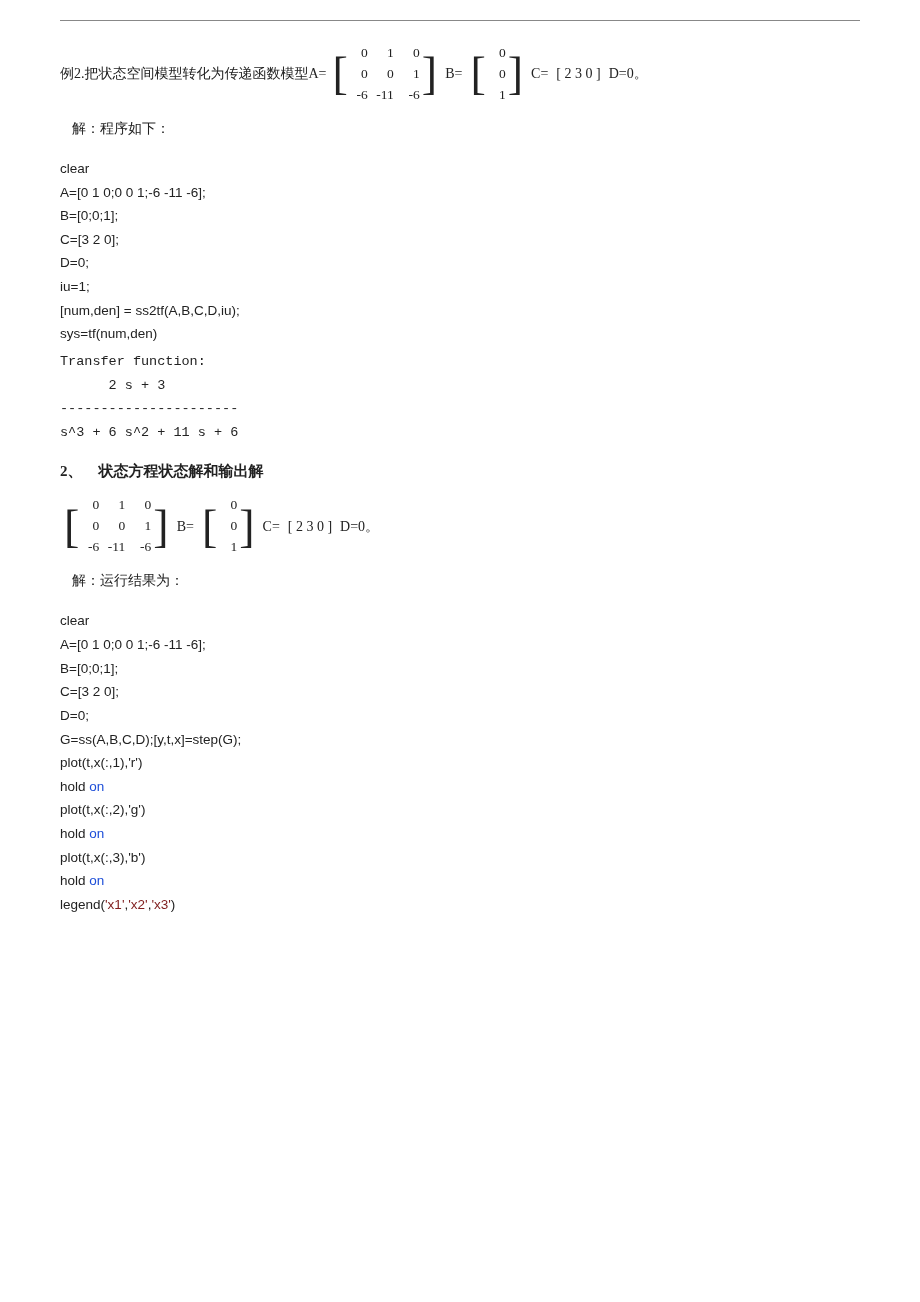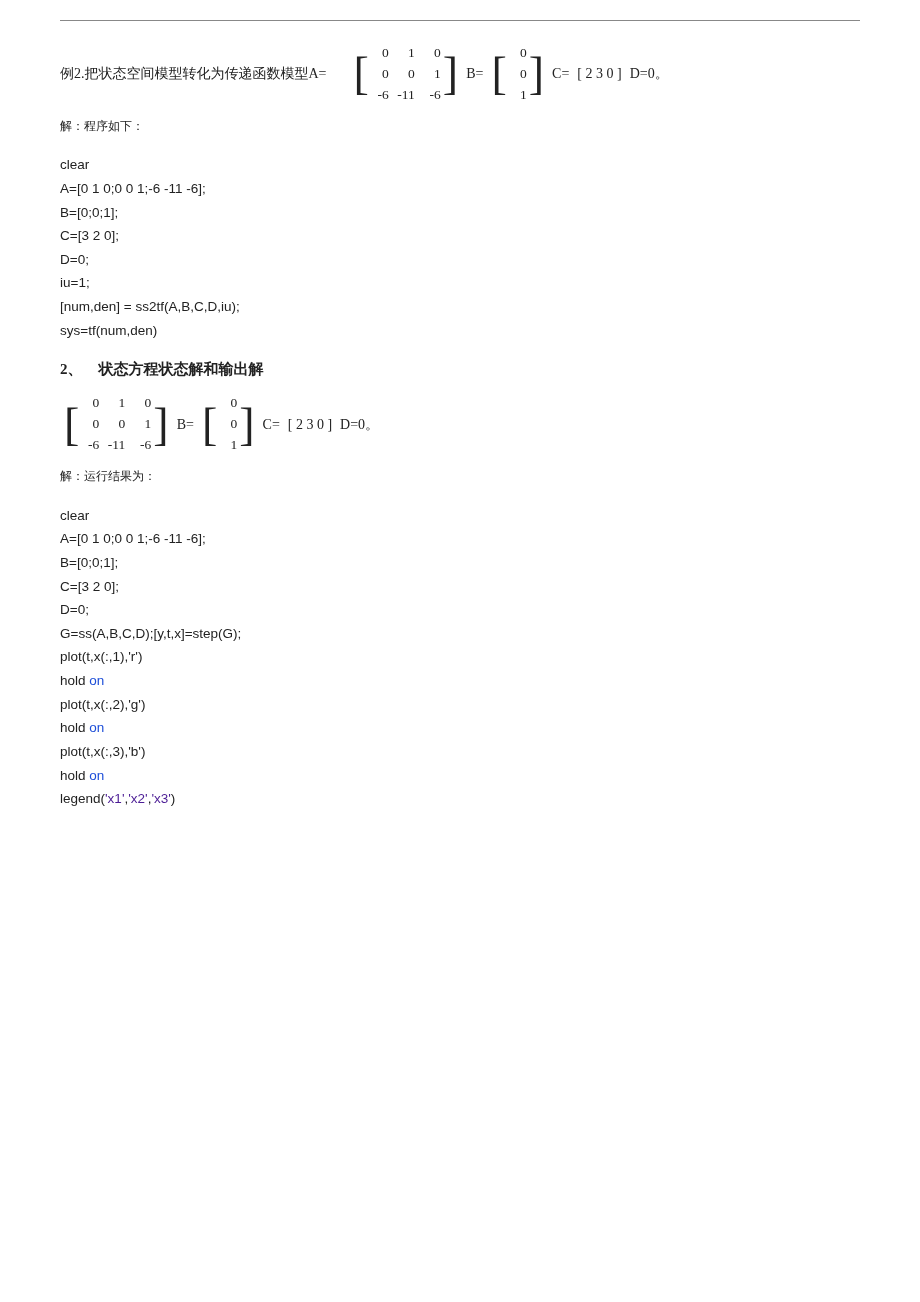--- a/index.html
+++ b/index.html
@@ -26,21 +26,21 @@
     .example-row {
       display: flex;
       align-items: center;
       flex-wrap: wrap;
       margin-bottom: 10px;
       font-size: 14px;
       line-height: 1.7;
     }
 
     .example-label {
-      margin-right: 23px;
+      margin-right: 2px;
       white-space: nowrap;
     }
 
     .matrix-wrapper {
       display: inline-flex;
       align-items: center;
       margin: 0 4px;
     }
 
     .matrix-bracket-left, .matrix-bracket-right {
@@ -76,40 +76,40 @@
     .col-vec .matrix-row {
       justify-content: center;
     }
 
     .eq-label {
       margin: 0 4px;
       font-size: 14px;
     }
 
     .text-block {
-      margin: 8px 0 4px 0;
-      font-size: 12px;
+      margin: 8px 0 4px 12px;
+      font-size: 14px;
       line-height: 1.8;
     }
 
     .code-block {
       font-family: Liberation Sans, sans-serif;
       font-size: 13.5px;
       line-height: 1.75;
       color: #222;
       margin: 16px 0 2px 0;
       white-space: pre;
     }
 
     .code-keyword {
       color: #1d4ed8;
     }
 
     .code-string {
-      color: #4c1d95;
+      color: #7f1d1d;
     }
 
     .section-heading {
       font-weight: bold;
       font-size: 15px;
       margin: 18px 0 14px 0;
       display: flex;
       align-items: center;
       gap: 16px;
     }
@@ -180,20 +180,24 @@
 
   <div class="text-block">解：程序如下：</div>
   <div class="code-block">clear
 A=[0 1 0;0 0 1;-6 -11 -6];
 B=[0;0;1];
 C=[3 2 0];
 D=0;
 iu=1;
 [num,den] = ss2tf(A,B,C,D,iu);
 sys=tf(num,den)</div>
+  <div class="transfer-fn-block">Transfer function:
+      2 s + 3
+----------------------
+s^3 + 6 s^2 + 11 s + 6</div>
 </div>
 
 <div class="section-heading">
   <span class="section-num">2、</span>
   <span>状态方程状态解和输出解</span>
 </div>
 
 <div class="section">
   <div class="example-row">
 

